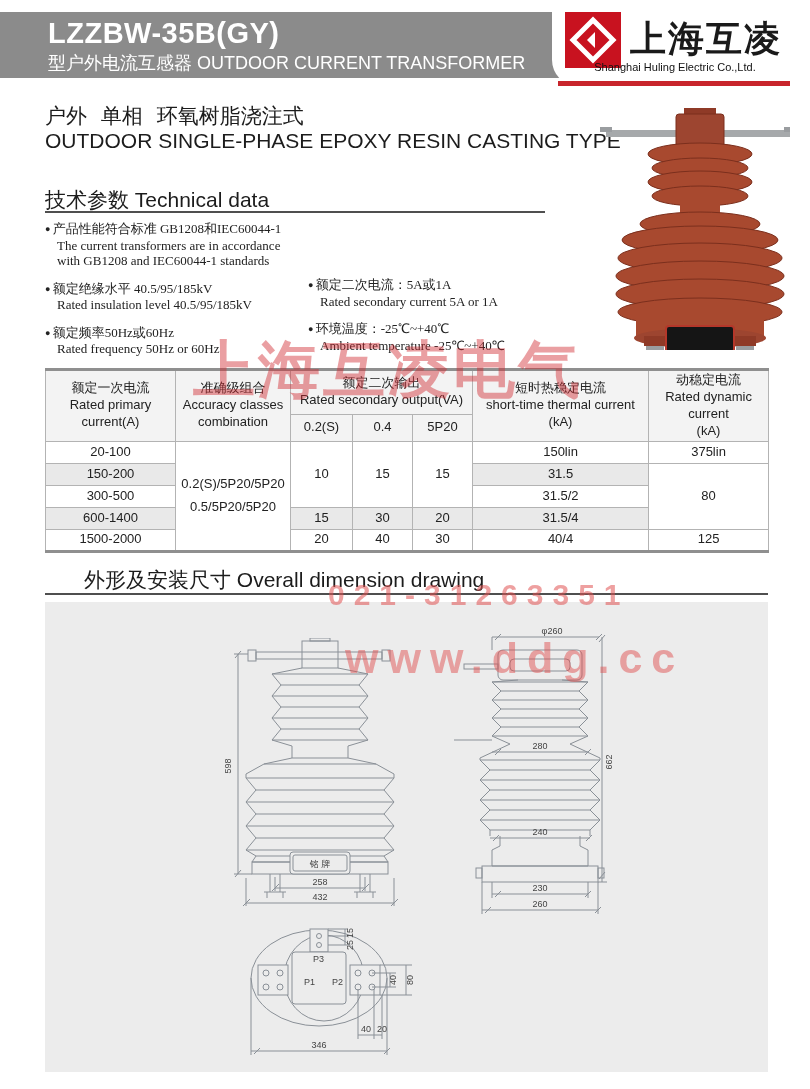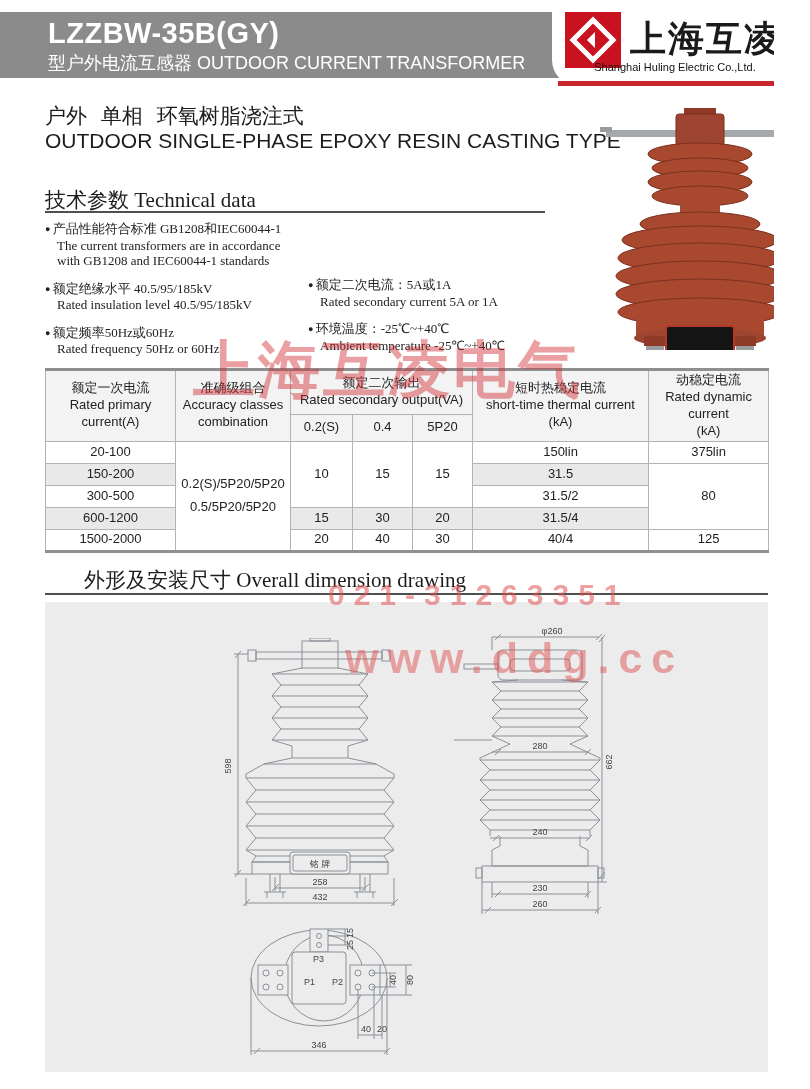--- a/index.html
+++ b/index.html
@@ -1,34 +1,34 @@
 <!DOCTYPE html>
 <html><head>
 <meta charset="utf-8">
 <style>
   html,body{margin:0;padding:0;background:#ffffff;}
   #page{position:relative;width:774px;height:1089px;background:#fff;overflow:hidden;
-        font-family:"Liberation Sans","DejaVu Sans",sans-serif;color:#222;}
+        font-family:"Liberation Sans","DejaVu Sans",sans-serif;color:#222;padding-left:16px;}
   .abs{position:absolute;}
 
   
   .header-bar{position:absolute;left:0;top:12px;width:810px;height:66px;background:#8b8b8b;}
   .model{position:absolute;left:48px;top:17px;font-size:29px;font-weight:bold;color:#fff;letter-spacing:.5px;}
   .model-sub{position:absolute;left:48px;top:51px;font-size:18px;color:#fff;text-align:right;}
   .logo-panel{position:absolute;left:552px;top:0;width:246px;height:86px;background:#fff;border-radius:0 0 0 26px;}
   .logo-sq{position:absolute;left:565px;top:12px;width:56px;height:56px;background:#c8121f;}
   .logo-cn{position:absolute;left:630px;top:15px;width:166px;font-size:36px;font-weight:bold;color:#1a1a1a;letter-spacing:2px;white-space:nowrap;}
   .logo-en{position:absolute;left:552px;top:61px;width:246px;text-align:center;font-size:11px;color:#111;}
   .logo-underline{position:absolute;left:558px;top:81px;width:240px;height:5px;background:#c8252c;}
 
   
   .intro-cn{position:absolute;left:45px;top:102px;font-size:21px;color:#1c1c1c;word-spacing:8px;}
   .intro-en{position:absolute;left:45px;top:129px;font-size:21px;color:#1c1c1c;}
 
-  .sec-head{position:absolute;font-size:21px;color:#1c1c1c;font-family:Liberation Serif, serif;}
+  .sec-head{position:absolute;font-size:21px;color:#1c1c1c;}
   .rule{position:absolute;height:2px;background:#4f4f4f;}
 
   
   .bullets{position:absolute;width:278px;font-size:13px;line-height:15.5px;color:#222;}
   .b{margin-bottom:12px;font-family:Liberation Serif, serif;}
   .b .cn::before{content:"● ";font-size:9px;vertical-align:1px;}
   .b .en{padding-left:12px;white-space:pre-line;}
 
   
   .wm{position:absolute;font-weight:bold;pointer-events:none;z-index:9;white-space:nowrap;}
@@ -182,21 +182,21 @@
       <tr>
         <td class="z">150-200</td>
         <td class="z">31.5</td>
         <td rowspan="3">80</td>
       </tr>
       <tr>
         <td>300-500</td>
         <td>31.5/2</td>
       </tr>
       <tr>
-        <td class="z">600-1200</td>
+        <td class="z">600-1400</td>
         <td class="z">15</td>
         <td class="z">30</td>
         <td class="z">20</td>
         <td class="z">31.5/4</td>
       </tr>
       <tr>
         <td>1500-2000</td>
         <td>20</td>
         <td>40</td>
         <td>30</td>

